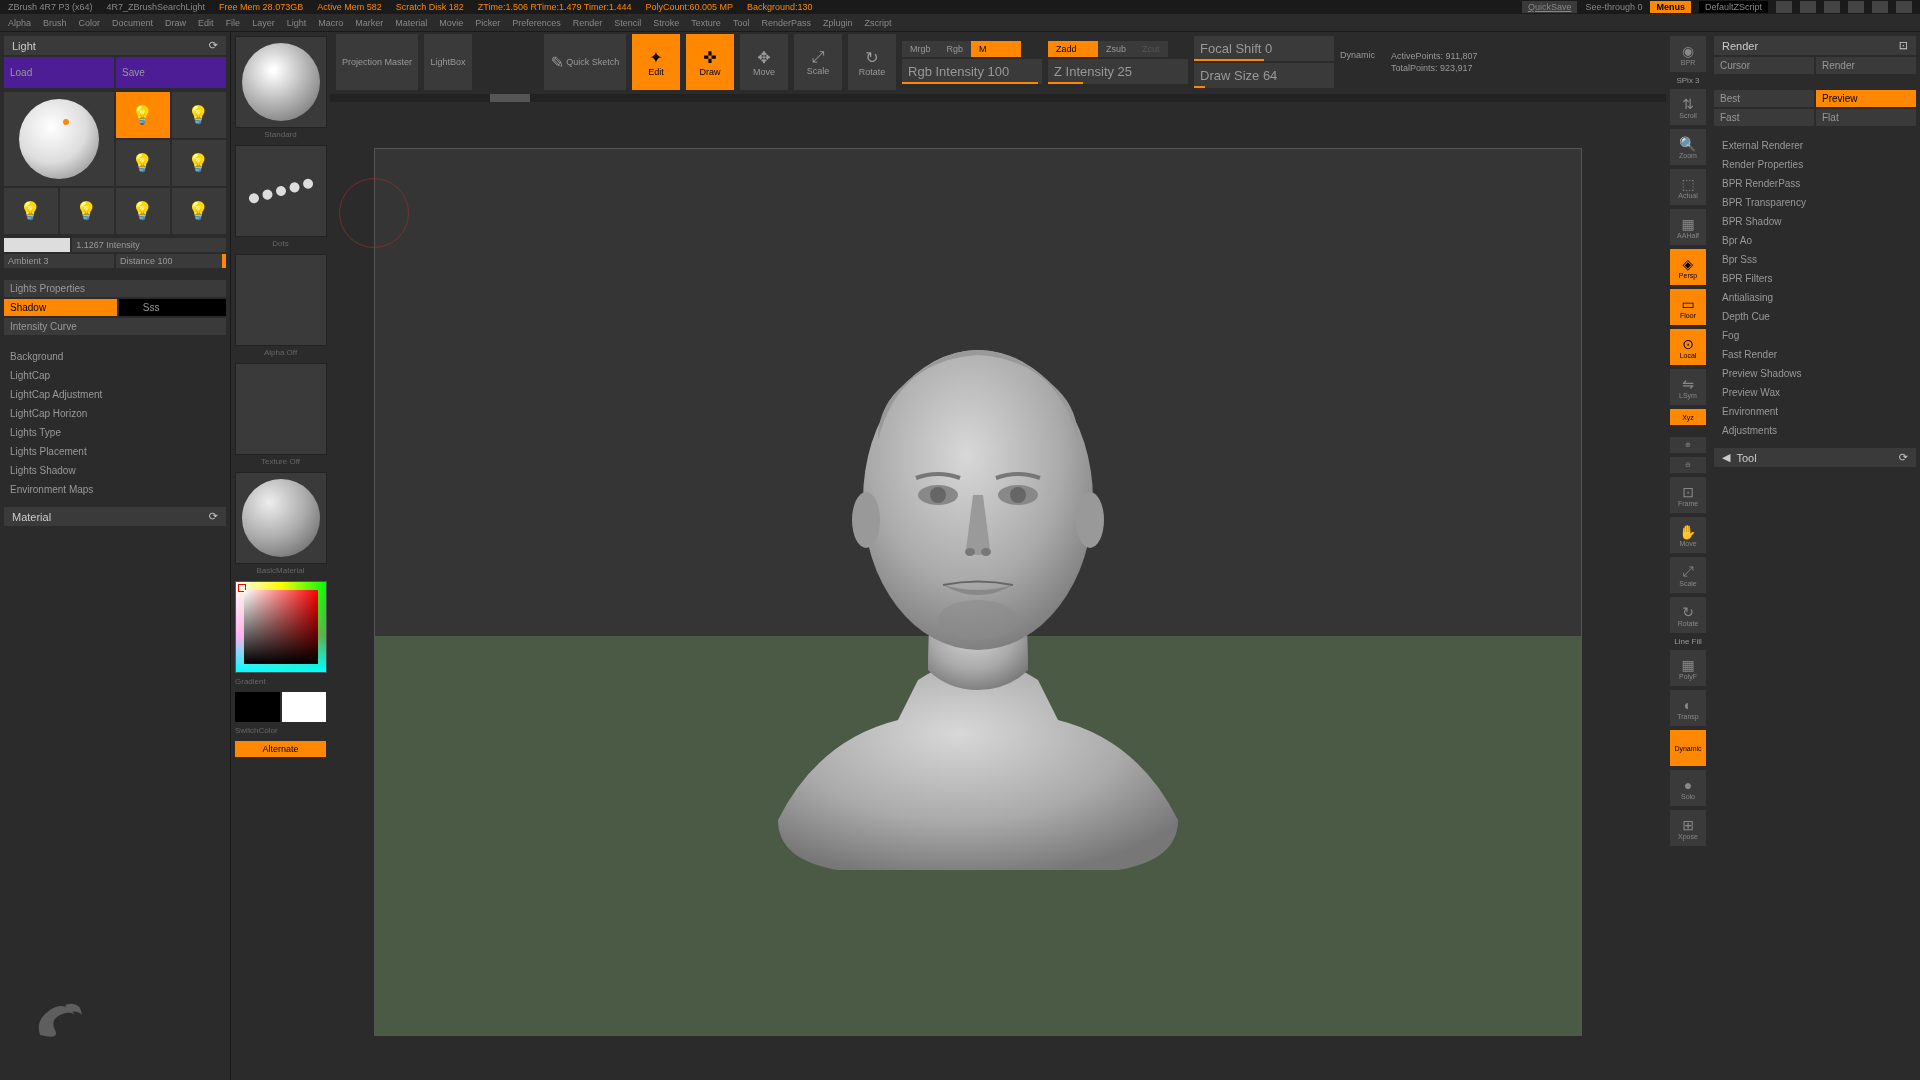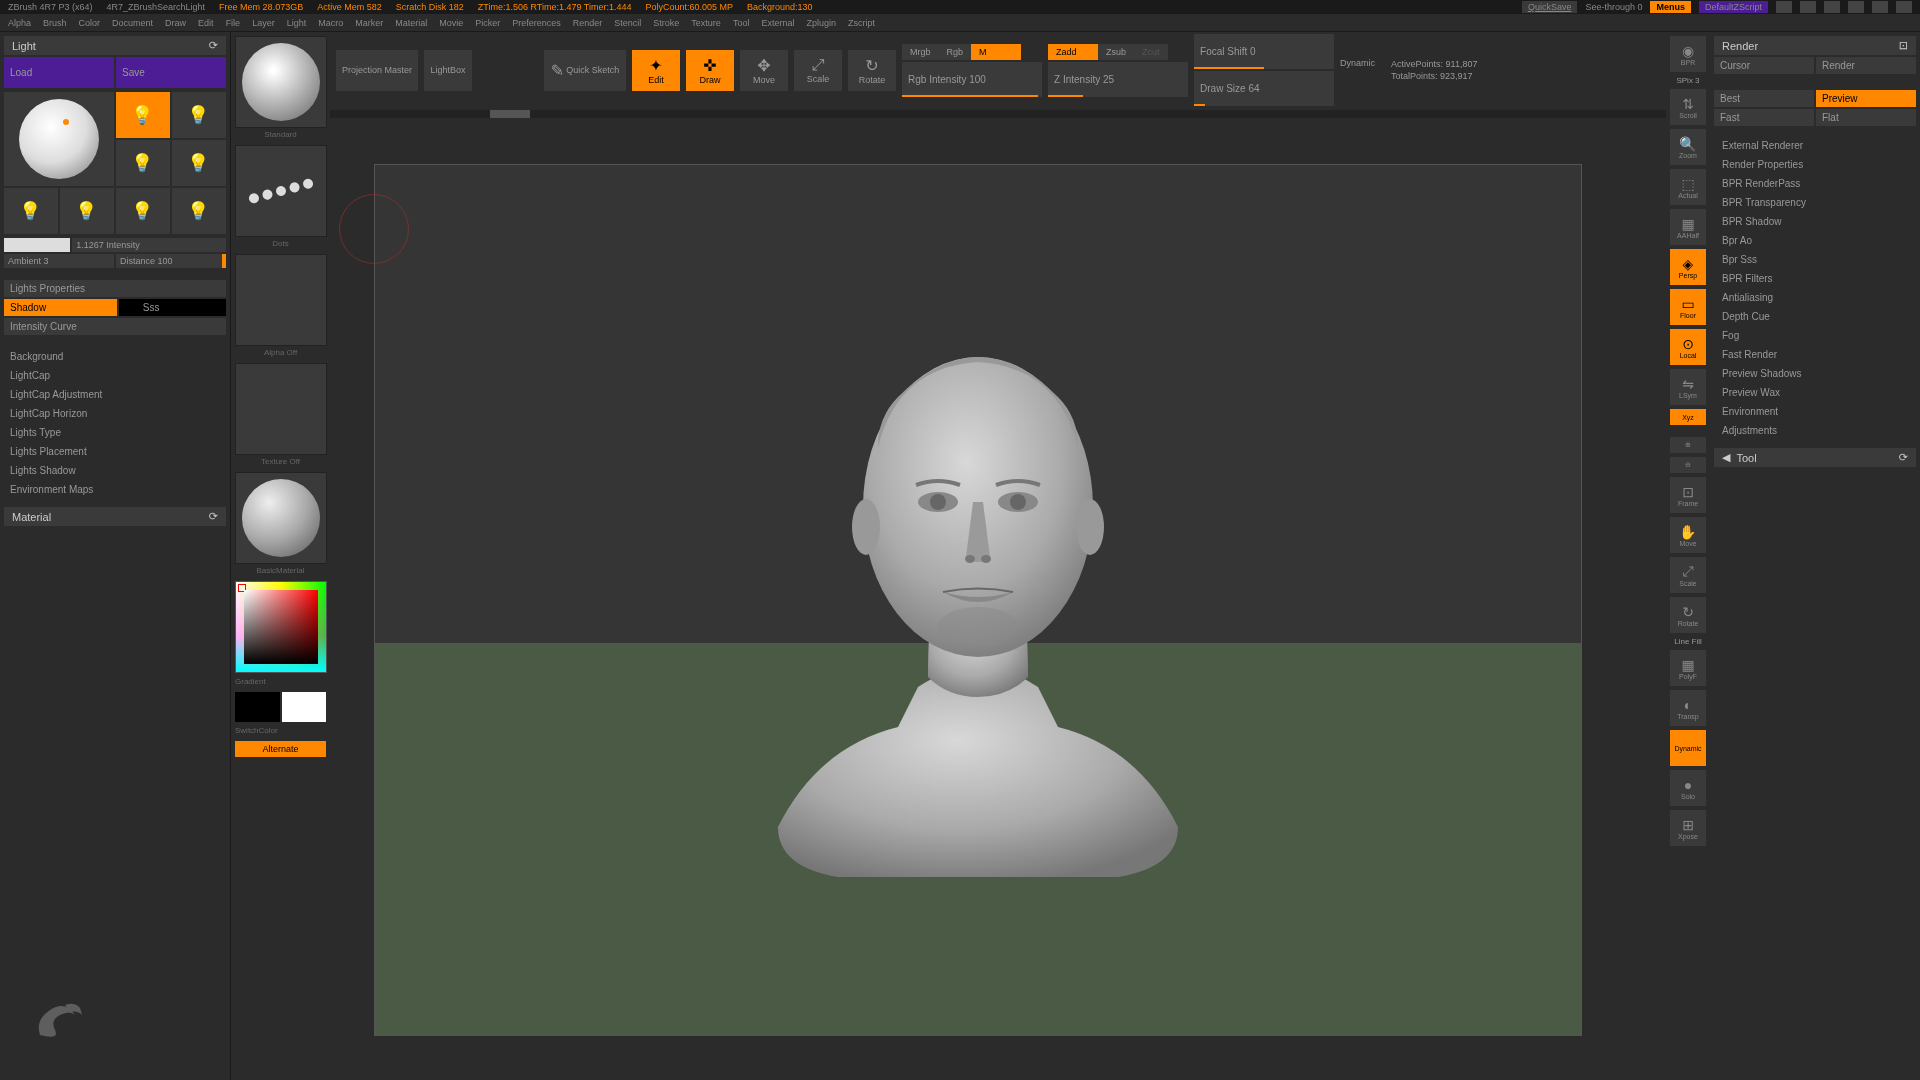--- a/index.html
+++ b/index.html
@@ -51,28 +51,28 @@
 .color-picker::before{content:'';position:absolute;inset:0;background: linear-gradient(to bottom, rgba(255,0,0,0) 0%, rgba(255,0,255,0.3) 60%, cyan 100%), linear-gradient(to right, white, yellow, lime);} 
 .color-picker-inner{position:absolute;left:8px;top:8px;right:8px;bottom:8px;background:linear-gradient(to bottom, rgba(0,0,0,0), #000), linear-gradient(to right, #fff, #f00);}
 .grad-swatches { display: flex; gap: 2px; margin-top: 4px; }
 .grad-swatches div { flex: 1; height: 30px; }
 .alternate-btn { background: #ff8800; color: #000; padding: 3px; text-align: center; font-size: 9px; margin-top: 4px; }
 
 
 .center { flex: 1; display: flex; flex-direction: column; background: #2b2b2b; }
 .status-line { padding: 4px 8px; font-size: 10px; color: #ff8800; }
 .top-tools { display: flex; align-items: center; gap: 6px; padding: 2px 6px; background: #2b2b2b;}
-.tool-btn { background: #3a3a3a; padding: 3px 6px; font-size: 9px; color: #999; text-align: center; display: flex; flex-direction: column; align-items: center; justify-content: center; height: 41px; min-width: 48px;}
+.tool-btn { background: #3a3a3a; padding: 3px 6px; font-size: 9px; color: #999; text-align: center; display: flex; flex-direction: column; align-items: center; justify-content: center; height: 56px; min-width: 48px;}
 .tool-btn.double{flex-direction: row; gap:2px; min-width:82px;}
 .tool-btn.orange { background: #ff8800; color: #000; }
 .tool-btn .ico { font-size: 16px; }
 .small-toggle { display: flex; gap: 0; }
 .small-toggle div { background: #3a3a3a; padding: 3px 8px; font-size: 9px; }
 .small-toggle div.on { background: #ff8800; color: #000; }
-.slider-h { background: #3a3a3a; padding: 12px 6px; font-size: 10px; position: relative; min-width: 140px; }
+.slider-h { background: #3a3a3a; padding: 5px 6px; font-size: 13px; position: relative; min-width: 140px; }
 .slider-h::after{content:'';position:absolute;bottom:0;left:0;height:2px;background:#ff8800;}
 .slider-h.full::after{right:4px;}
 .slider-h.q::after{width:25%;}
 .slider-h.half::after{width:50%;}
 .slider-h.low::after{width:8%;}
 .info-txt { font-size: 9px; color: #999; }
 .scrollbar-mini{height:8px;background:#222;margin:2px 0;}
 .scrollbar-mini .thumb-s{height:100%;width:40px;background:#555;margin-left:160px;}
 
 .viewport { flex: 1; background: #2b2b2b; margin: 4px; position: relative; display: flex; align-items: center; justify-content: center; }
@@ -107,21 +107,21 @@
   <span class="active">Free Mem 28.073GB</span>
   <span class="active">Active Mem 582</span>
   <span class="active">Scratch Disk 182</span>
   <span class="active">ZTime:1.506 RTime:1.479 Timer:1.444</span>
   <span class="active">PolyCount:60.005 MP</span>
   <span class="active">Background:130</span>
   <div class="right">
     <span style="background:#3a3a3a;padding:1px 6px;text-decoration:underline;">QuickSave</span>
     <span>See-through  0</span>
     <span class="menus-btn">Menus</span>
-    <span style="background:#4c1d95;padding:1px 6px;">DefaultZScript</span>
+    <span style="background:#000000;padding:1px 6px;">DefaultZScript</span>
     <span class="top-icon"></span>
     <span class="top-icon"></span>
     <span class="top-icon"></span>
     <span class="top-icon"></span>
     <span class="top-icon"></span>
     <span class="top-icon"></span>
   </div>
 </div>
 
 <div class="menu-bar">
@@ -138,21 +138,21 @@
   <span>Marker</span>
   <span>Material</span>
   <span>Movie</span>
   <span>Picker</span>
   <span>Preferences</span>
   <span>Render</span>
   <span>Stencil</span>
   <span>Stroke</span>
   <span>Texture</span>
   <span>Tool</span>
-  <span>External</span>
+  <span>RenderPass</span>
   <span>Zplugin</span>
   <span>Zscript</span>
 </div>
 
 <div class="main">
 
   <div class="left-panel">
     <div class="panel-header">
       <span>Light</span>
       <span>⟳</span>

